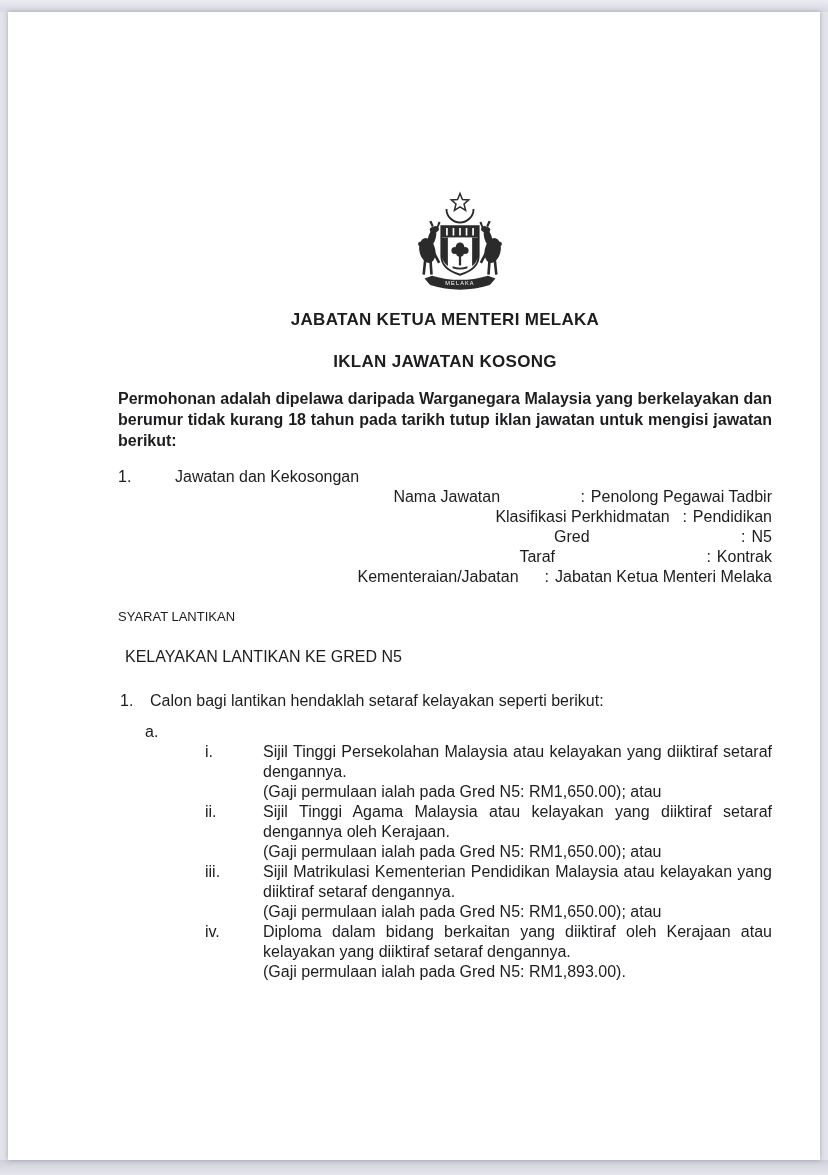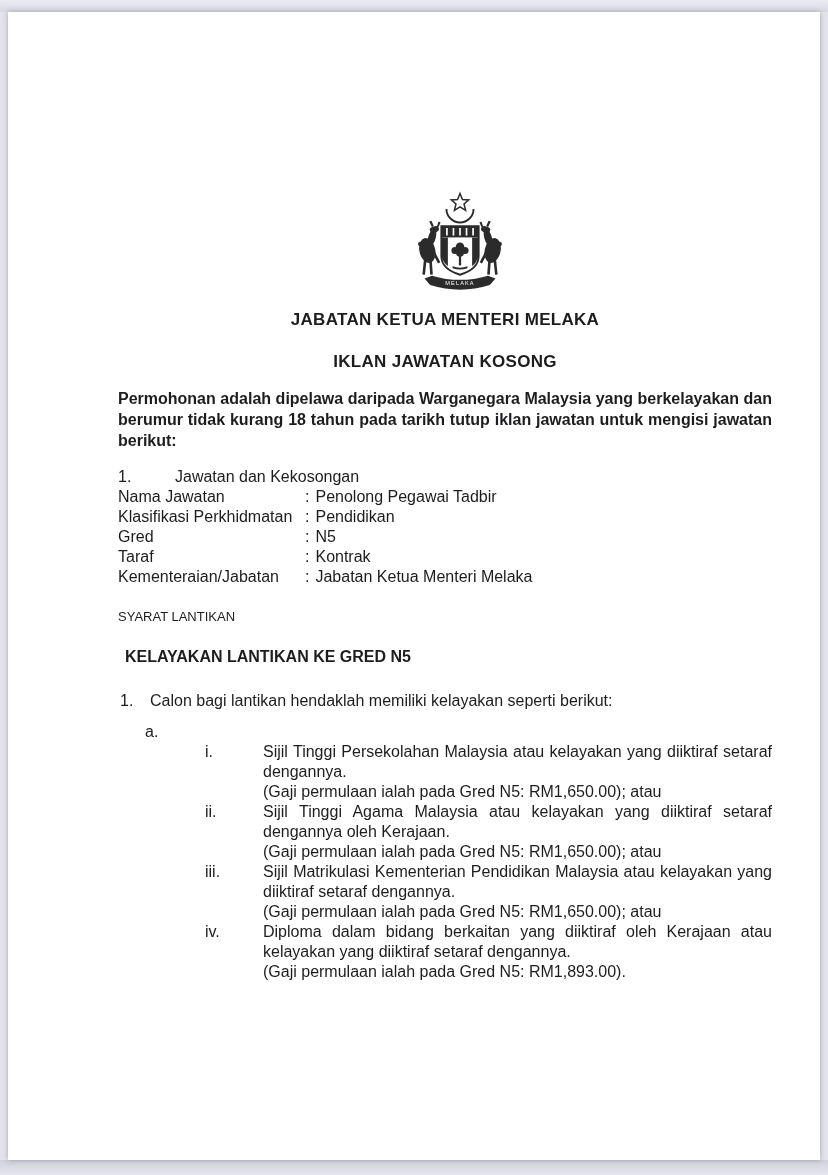--- a/index.html
+++ b/index.html
@@ -49,34 +49,34 @@
     font-weight:bold;
     text-align:justify;
     line-height:21px;
   }
   .section-line{
     margin-top:14px;
     display:flex;
     line-height:20px;
   }
   .section-line .num{width:57px;flex:none;}
-  .kv-row{display:flex;line-height:20px;}
+  .kv-row{display:flex;line-height:20px;justify-content:flex-end;}
   .kv-row .label{width:187px;flex:none;}
   .kv-row .sep{flex:none;margin-right:6px;}
   .syarat{
     margin:20px 0 16px 0;
     font-size:13px;
     font-weight:normal;
     line-height:20px;
   }
   .kelayakan{
     margin:20px 0 0 0;
     padding-left:7px;
     font-size:16px;
-    font-weight:bold;
+    font-weight:normal;
     line-height:20px;
   }
   .req-line{
     margin-top:24px;
     display:flex;
     line-height:20px;
   }
   .req-line .num{width:30px;flex:none;padding-left:2px;}
   .sub-label{
     margin-top:11px;
@@ -203,21 +203,21 @@
         <span class="sep">:</span>
         <span class="value">Jabatan Ketua Menteri Melaka</span>
       </div>
     </div>
 
     <div class="syarat">SYARAT LANTIKAN</div>
     <div class="kelayakan">KELAYAKAN LANTIKAN KE GRED N5</div>
 
     <div class="req-line">
       <span class="num">1.</span>
-      <span>Calon bagi lantikan hendaklah memiliki kelayakan seperti berikut:</span>
+      <span>Calon bagi lantikan hendaklah setaraf kelayakan seperti berikut:</span>
     </div>
 
     <div class="sub-label">a.</div>
 
     <div>
       <div class="qual-item">
         <span class="numeral">i.</span>
         <span class="body">
           <span class="main" style="display:block">Sijil Tinggi Persekolahan Malaysia atau kelayakan yang diiktiraf setaraf dengannya.</span>
           <span class="salary" style="display:block">(Gaji permulaan ialah pada Gred N5: RM1,650.00); atau</span>

